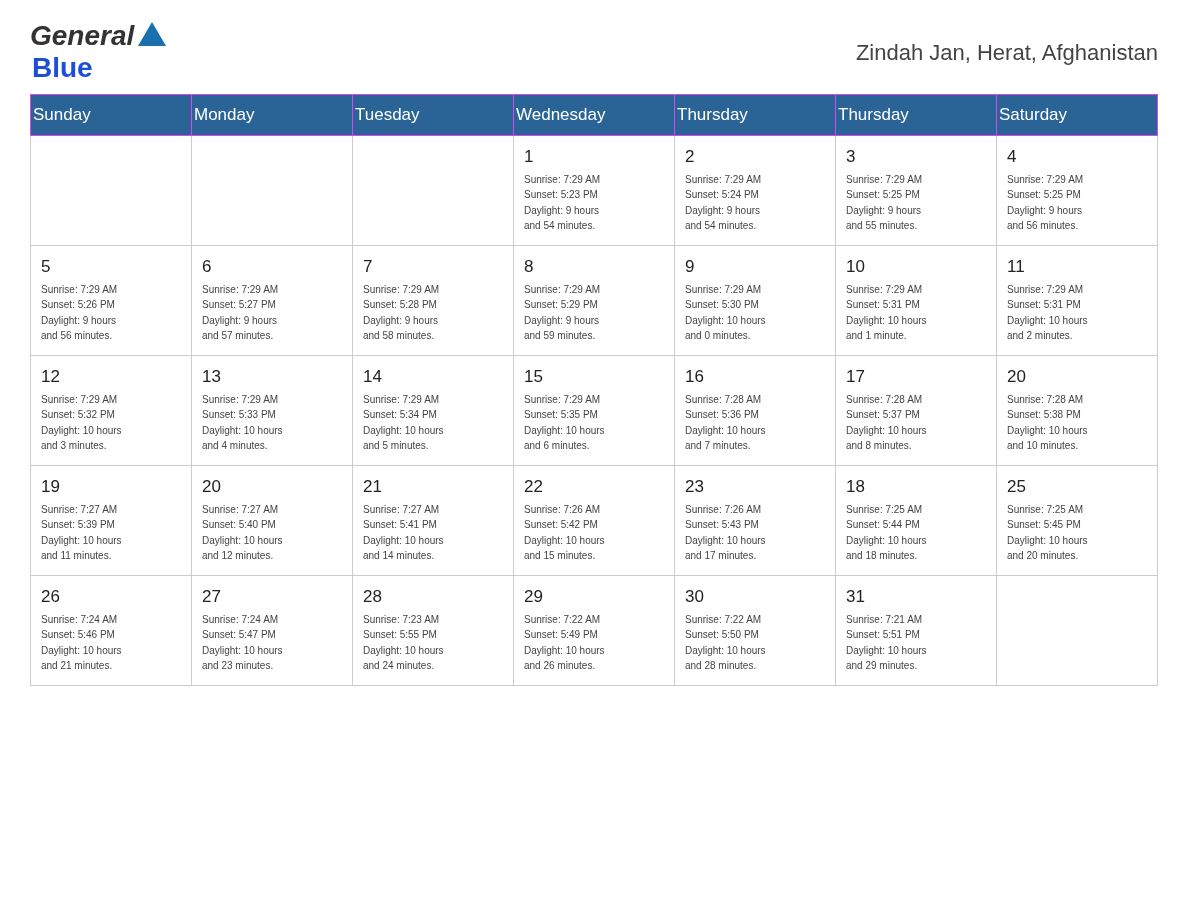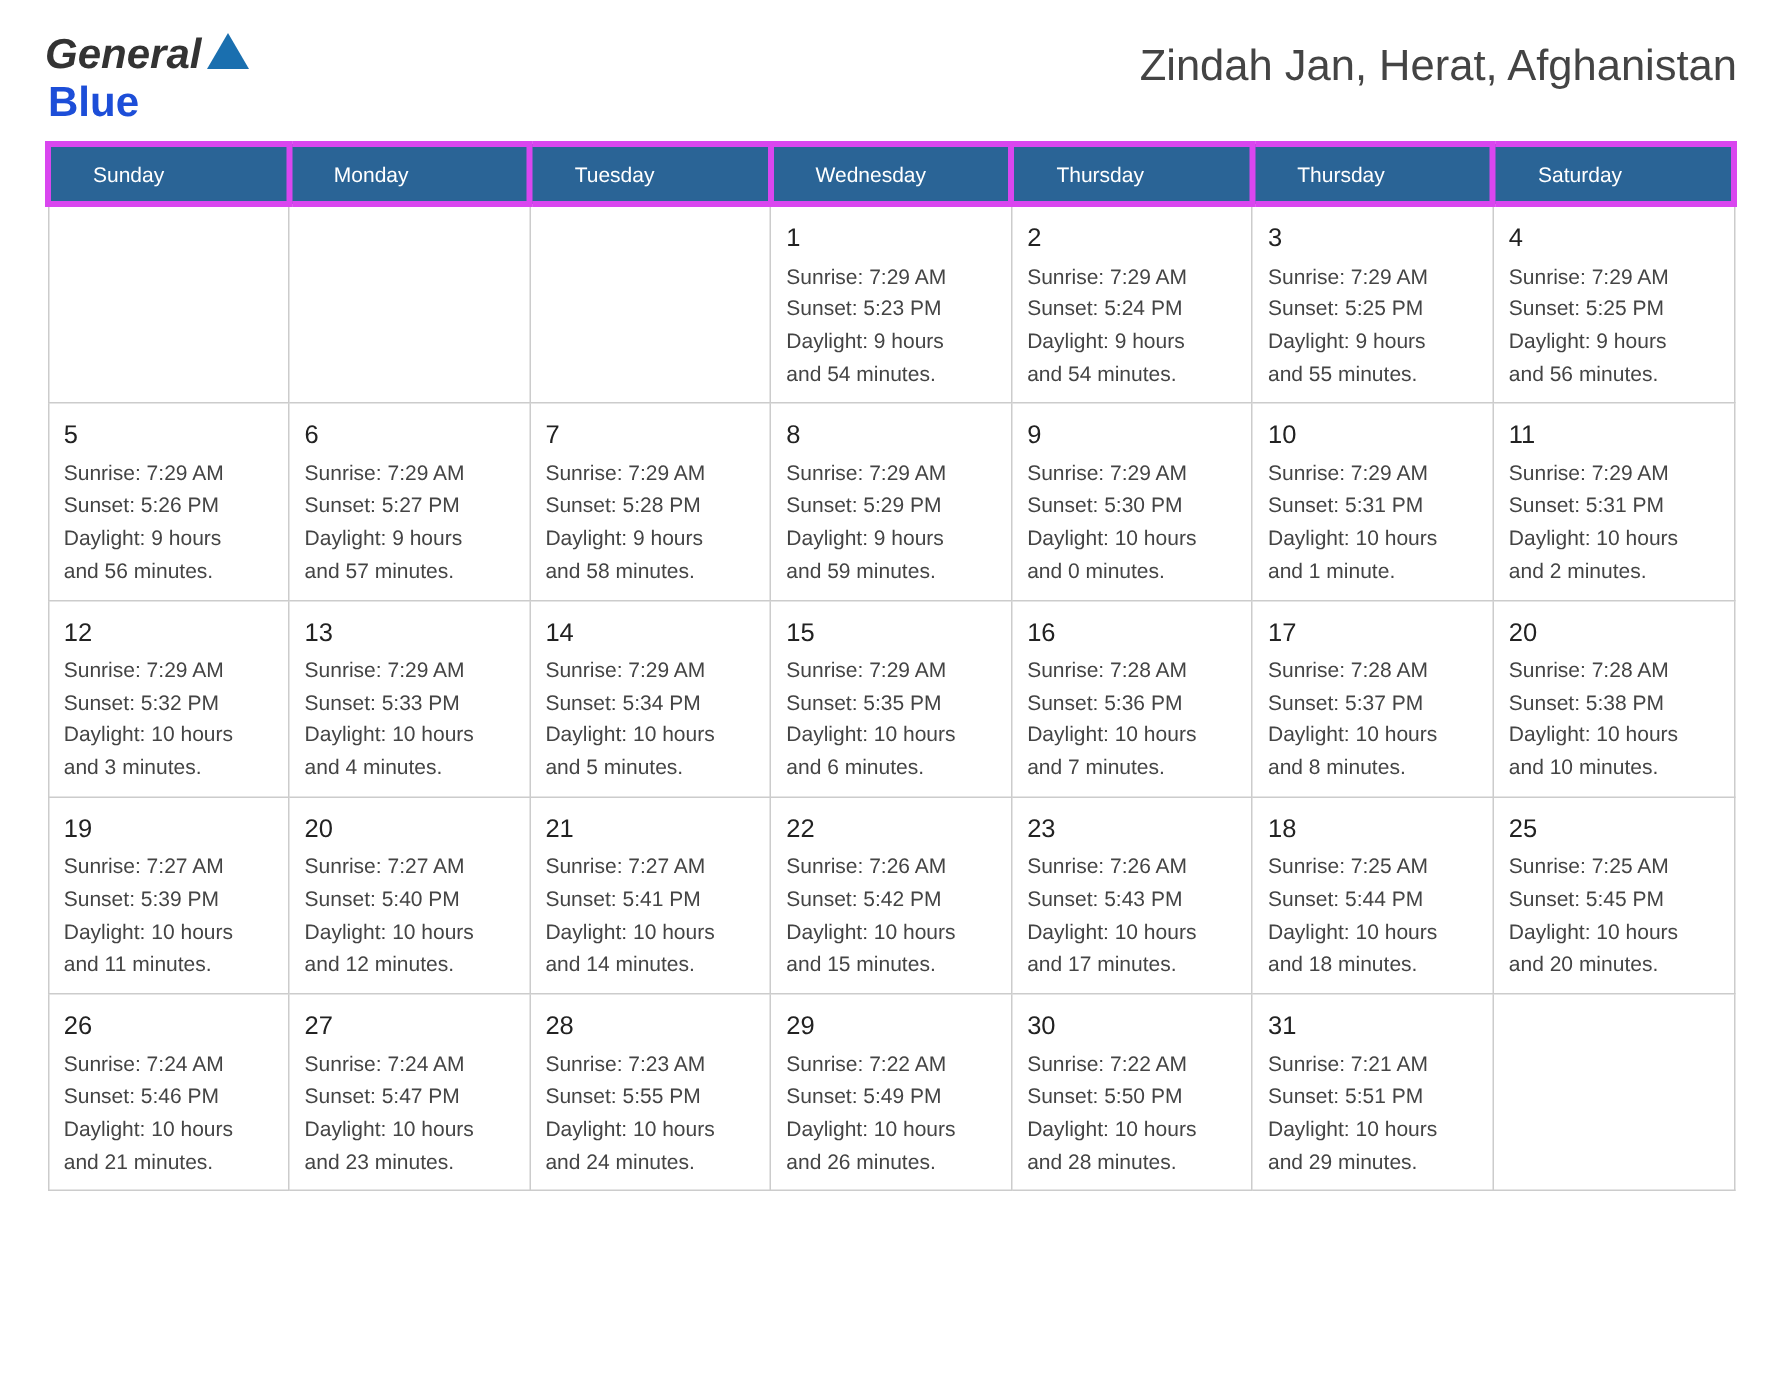--- a/index.html
+++ b/index.html
@@ -49,57 +49,57 @@
     .title-area {
       text-align: right;
     }
     .title-month {
       font-size: 52px;
       font-weight: normal;
       color: #222;
       line-height: 1.1;
     }
     .title-location {
-      font-size: 29px;
+      font-size: 22px;
       color: #444;
-      margin-top: 8px;
+      margin-top: 20px;
     }
     table {
       width: 100%;
       border-collapse: collapse;
       margin-top: 8px;
     }
     th {
       background-color: #2a6496;
       color: #fff;
-      font-size: 14px;
-      padding: 10px 28px;
+      font-size: 17px;
+      padding: 10px 2px;
       text-align: left;
       font-weight: normal;
-      border: 4px solid #d946ef;
+      border: 1px solid #d946ef;
     }
     td {
       vertical-align: top;
       border: 1px solid #ccc;
       padding: 8px 10px;
       width: 14.28%;
       font-size: 12.5px;
       color: #333;
       line-height: 1.5;
     }
     .day-number {
       font-size: 17px;
       font-weight: normal;
       color: #222;
       display: block;
       margin-bottom: 2px;
     }
     .day-info {
       color: #444;
-      font-size: 14px;
+      font-size: 10px;
       line-height: 1.55;
     }
     td.empty {
       background: #fff;
     }
     tr td {
       height: 110px;
     }
   </style>
 </head>

